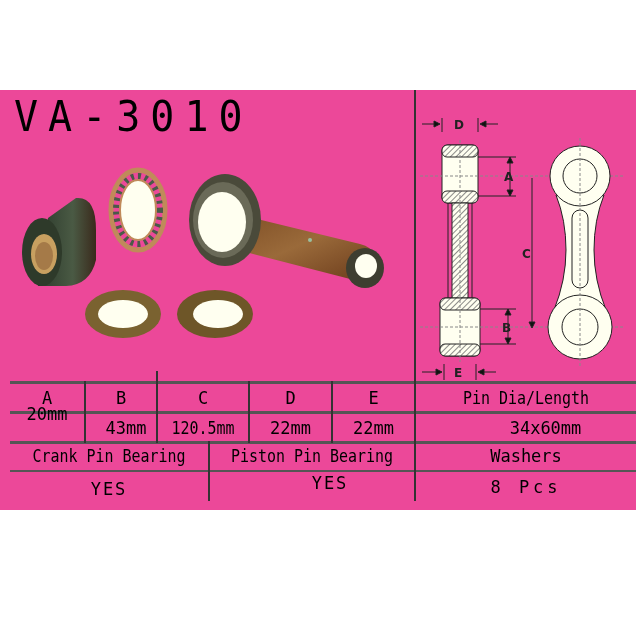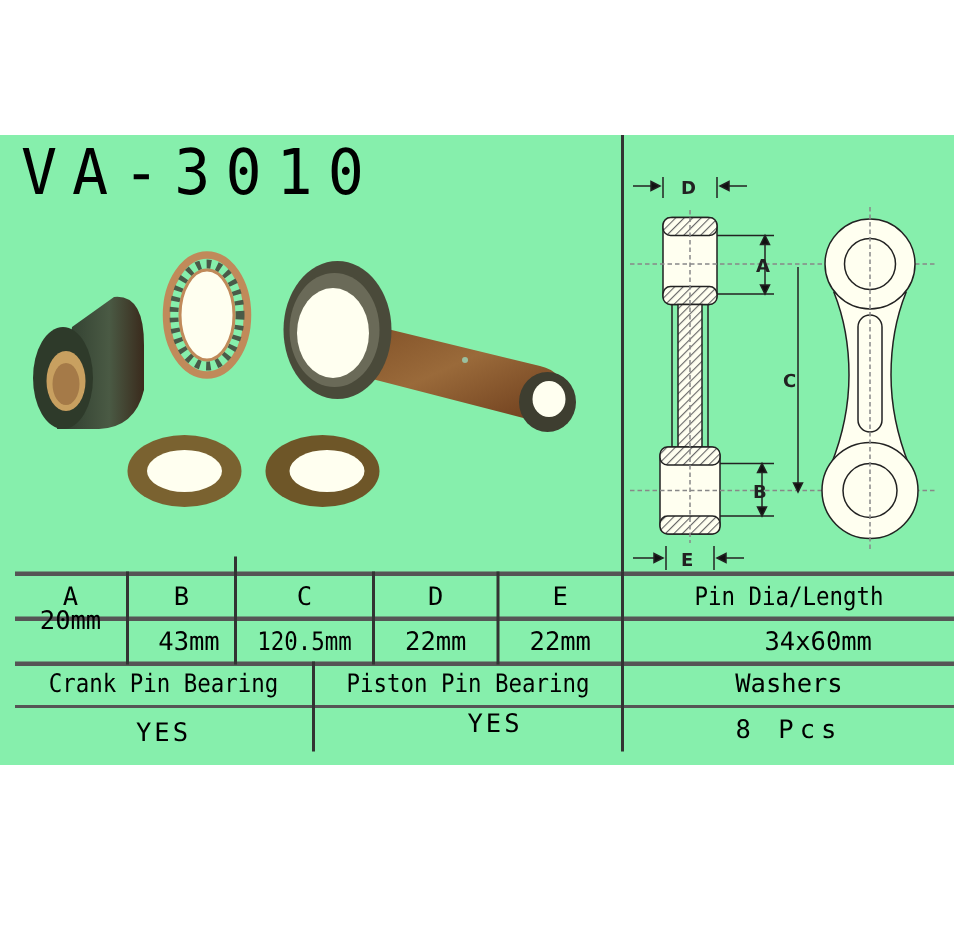--- a/index.html
+++ b/index.html
@@ -1,18 +1,18 @@
 <!DOCTYPE html>
 <html><head>
   <meta charset="utf-8">
   <style>
     html, body { margin: 0; padding: 0; background: #ffffff; }
     body { width: 640px; height: 630px; position: relative; overflow: hidden;
            font-family: "DejaVu Sans Mono", "Liberation Mono", monospace; color: #000; }
-    .sheet { position: absolute; left: 0; top: 90px; width: 636px; height: 420px; background: #86efac; }
+    .sheet { position: absolute; left: 0; top: 90px; width: 636px; height: 420px; background: #ec4899; }
     .title { position: absolute; left: 14px; top: 6px; font-family: "DejaVu Sans Mono", monospace;
              font-size: 40px; letter-spacing: 10px; font-weight: normal; line-height: 1; transform: scaleY(1.05); }
     .photo { position: absolute; left: 10px; top: 70px; width: 390px; height: 280px; }
     .drawing { position: absolute; left: 416px; top: 10px; width: 220px; height: 280px; }
     .vline { position: absolute; background: #333; }
     .hline { position: absolute; background: #555; height: 3px; }
     .cell { position: absolute; display: flex; align-items: center; justify-content: center;
             font-size: 17px; white-space: nowrap; }
     .narrow { transform: scaleX(0.88); }
   </style>

